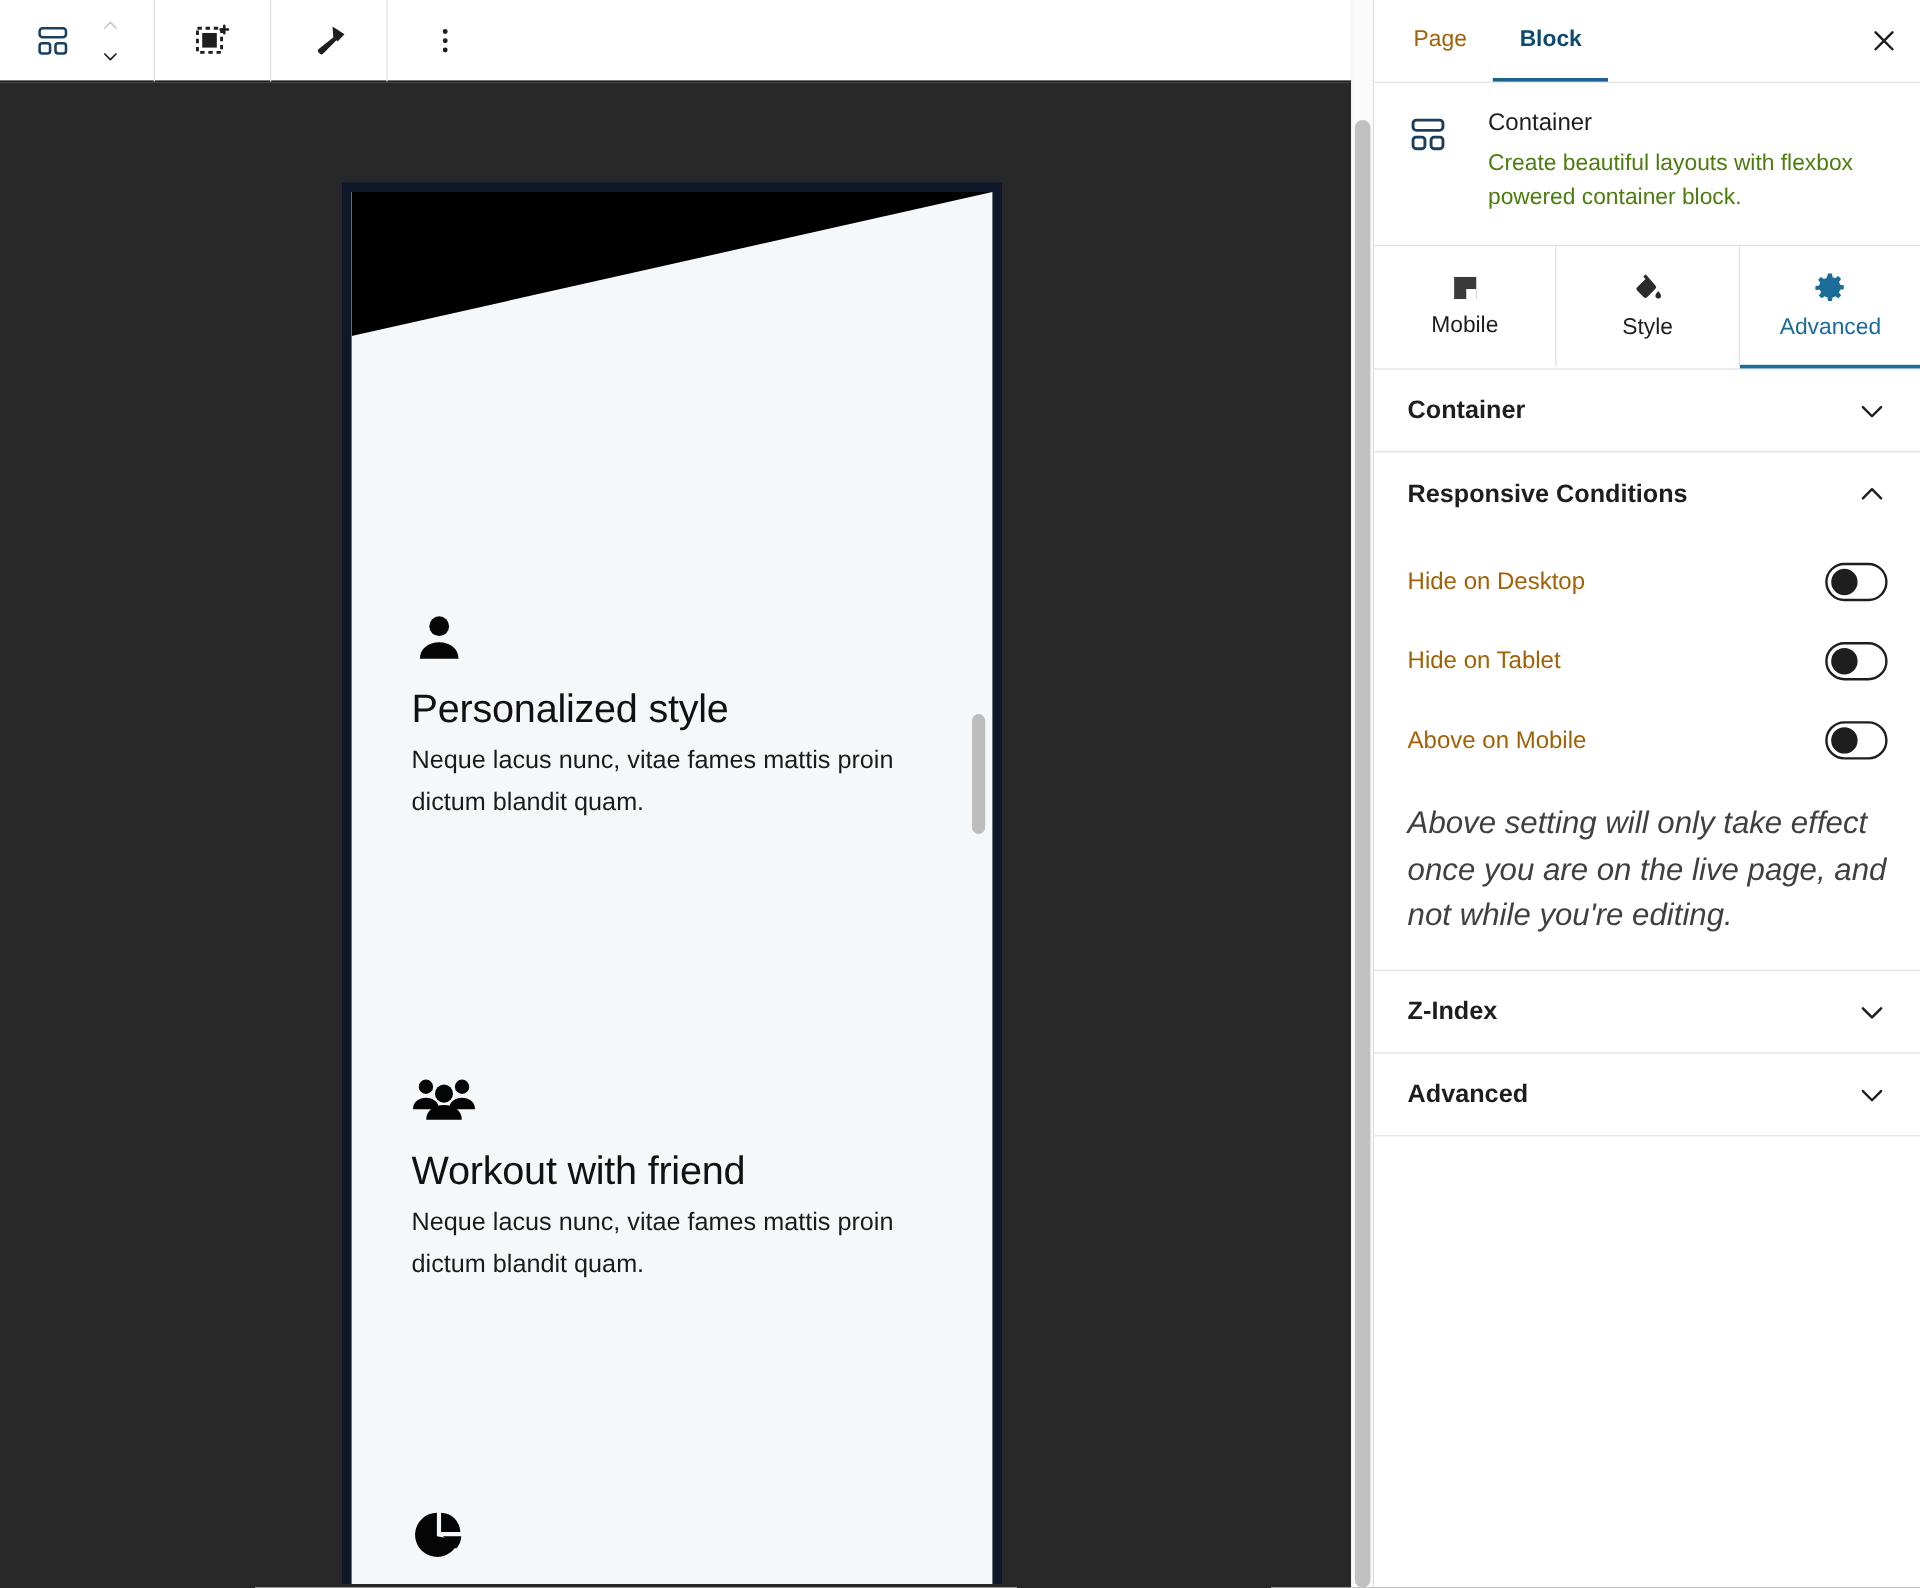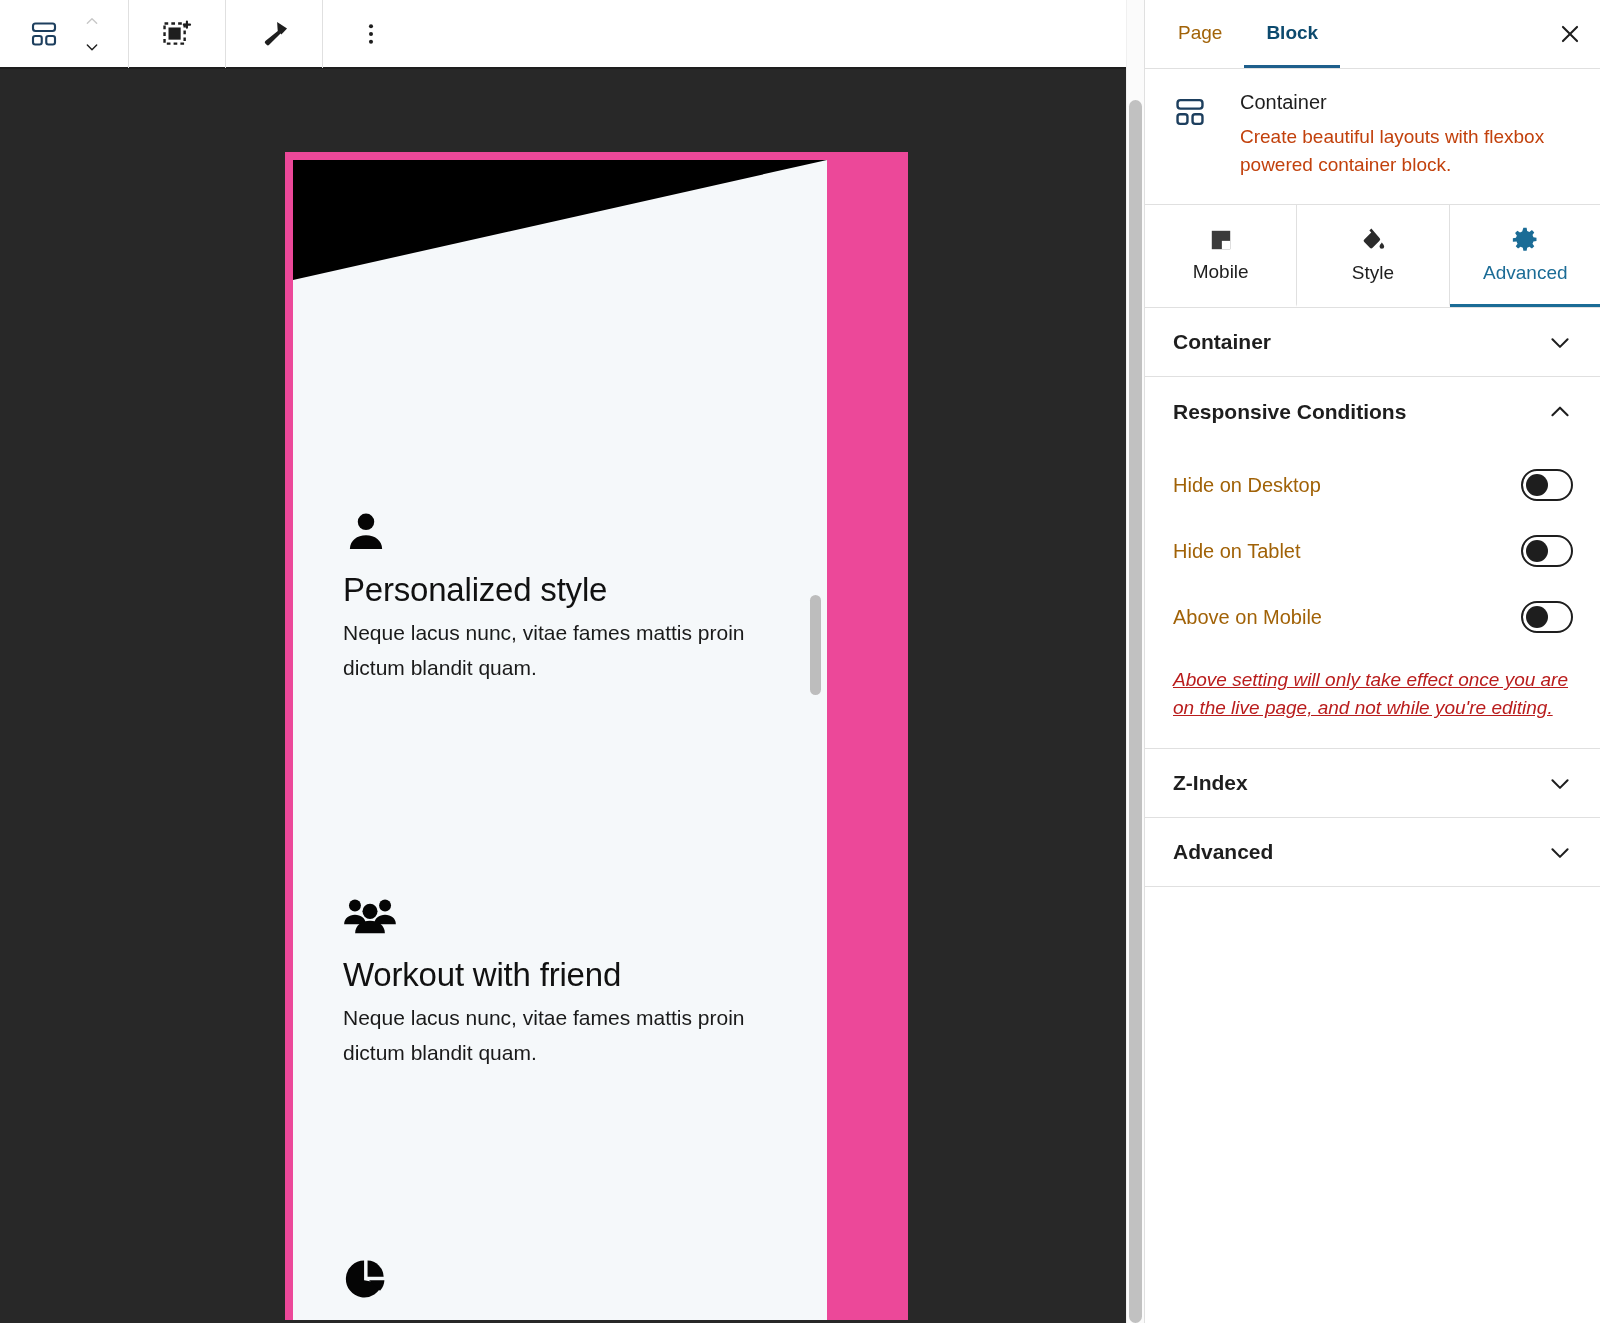--- a/index.html
+++ b/index.html
@@ -37,22 +37,22 @@
 
   
   .canvas{
     position:relative;
     width:1126px;height:1254px;
     background:#282828;
     overflow:hidden;
   }
   .preview-frame{
     position:absolute;left:285px;top:83px;
-    width:623px;height:1168px;
-    background:#ec4899;
+    width:550px;height:1168px;
+    background:#0f172a;
     padding:8px 8px 0 8px;
     box-sizing:border-box;
     overflow:hidden;
   }
   .preview-inner{
     position:relative;
     width:534px;height:1160px;
     background:#f5f8fa;
     overflow:hidden;
   }
@@ -116,21 +116,21 @@
     margin-left:auto;width:62px;display:flex;align-items:center;justify-content:center;
     cursor:pointer;
   }
 
   .blockcard{
     padding:22px 28px 26px 28px;display:flex;gap:33px;
     border-bottom:1px solid #e0e0e0;box-sizing:border-box;
   }
   .blockcard-icon{flex:0 0 auto;padding-top:4px;}
   .blockcard-title{font-size:20px;color:#1e1e1e;margin:0 0 9px 0;font-weight:400;}
-  .blockcard-desc{font-size:19px;line-height:1.45;color:#c2410c;margin:0;}
+  .blockcard-desc{font-size:19px;line-height:1.45;color:#4d7c0f;margin:0;}
 
   .tabstrip{
     display:flex;height:103px;border-bottom:1px solid #e0e0e0;box-sizing:border-box;
   }
   .ttab{
     flex:1;display:flex;flex-direction:column;align-items:center;justify-content:center;
     gap:8px;cursor:pointer;font-size:19px;color:#1e1e1e;
     border-bottom:3px solid transparent;box-sizing:border-box;
     border-right:1px solid #e0e0e0;
   }
@@ -153,21 +153,21 @@
   .toggle{
     width:52px;height:32px;border-radius:16px;border:2px solid #1e1e1e;
     background:#ffffff;position:relative;cursor:pointer;box-sizing:border-box;
     flex:0 0 52px;
   }
   .toggle .knob{
     position:absolute;left:3px;top:3px;width:22px;height:22px;border-radius:50%;
     background:#1e1e1e;
   }
   .helptext{
-    font-size:19px;line-height:1.48;color:#b91c1c;font-style:italic;margin:16px 0 0 0;text-decoration:underline;
+    font-size:26px;line-height:1.48;color:#404040;font-style:italic;margin:16px 0 0 0;
   }
   .chev{display:block;}
 </style>
 </head>
 <body>
 
 <div class="app">
 
   <div class="editor">
 

